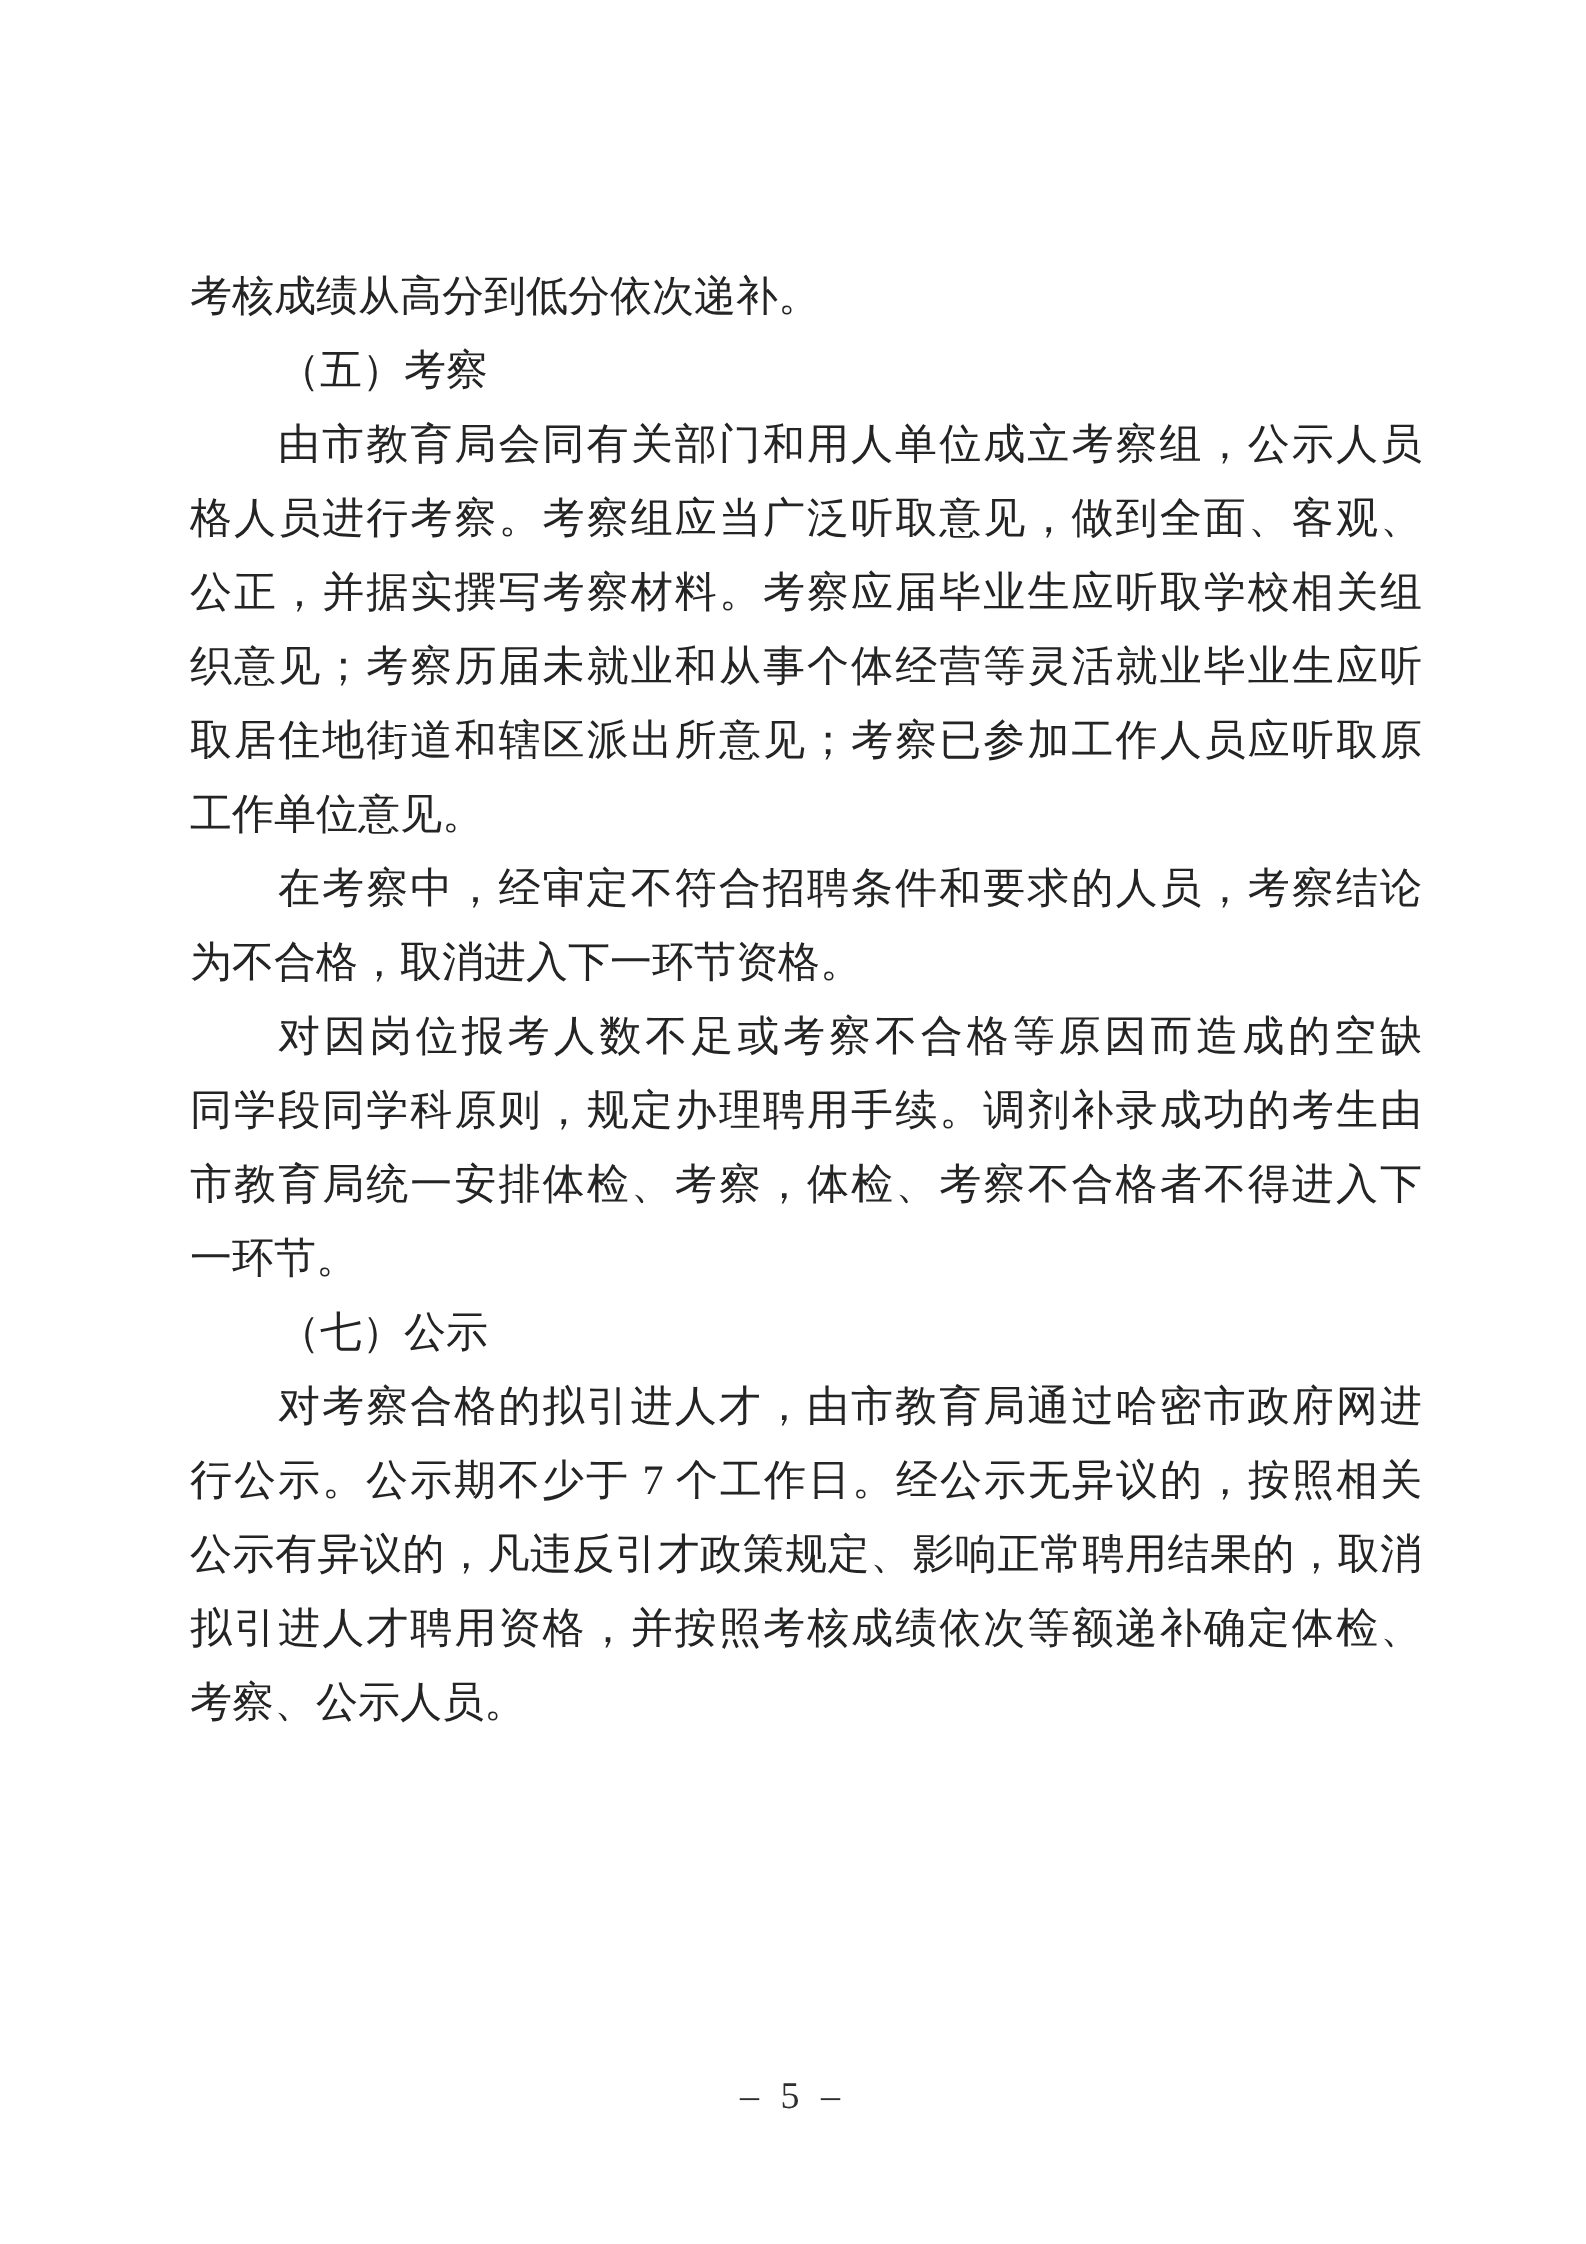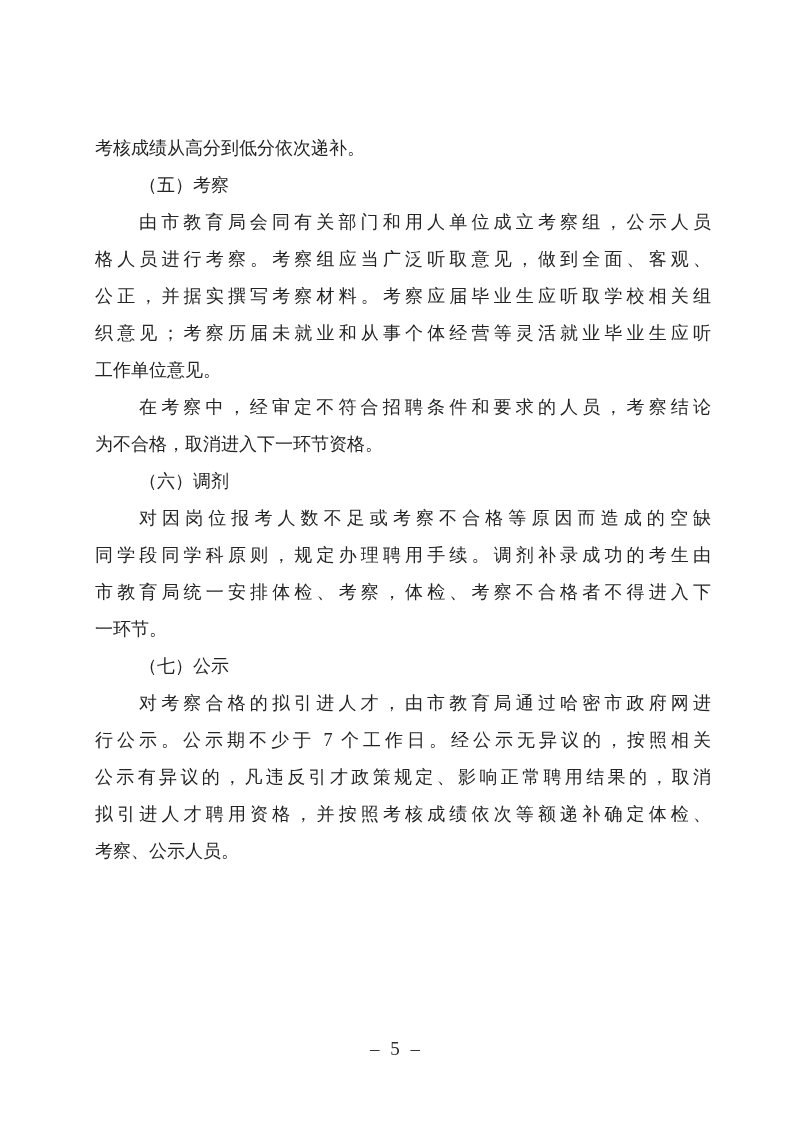--- a/index.html
+++ b/index.html
@@ -23,21 +23,21 @@
   .text-block {
     position: absolute;
     left: 95px;
     top: 130px;
     width: 616px;
     color: #242424;
   }
   .line {
     height: 37px;
     line-height: 37px;
-    font-size: 18px;
+    font-size: 21px;
     text-align: left;
   }
   .indent {
     padding-left: 44px;
   }
   
   .full {
     text-align: justify;
     text-align-last: justify;
   }
@@ -57,24 +57,24 @@
 
 <div class="page">
 
   <div class="text-block">
     <div class="line">考核成绩从高分到低分依次递补。</div>
     <div class="line indent">（五）考察</div>
     <div class="line indent full">由市教育局会同有关部门和用人单位成立考察组，公示人员</div>
     <div class="line full">格人员进行考察。考察组应当广泛听取意见，做到全面、客观、</div>
     <div class="line full">公正，并据实撰写考察材料。考察应届毕业生应听取学校相关组</div>
     <div class="line full">织意见；考察历届未就业和从事个体经营等灵活就业毕业生应听</div>
+    <div class="line full">取居住地街道和辖区派出所意见；考察已参加工作人员应听取原</div>
     <div class="line">工作单位意见。</div>
     <div class="line indent full">在考察中，经审定不符合招聘条件和要求的人员，考察结论</div>
     <div class="line">为不合格，取消进入下一环节资格。</div>
-    <div class="line indent">（六）调剂</div>
     <div class="line indent full">对因岗位报考人数不足或考察不合格等原因而造成的空缺</div>
     <div class="line full">同学段同学科原则，规定办理聘用手续。调剂补录成功的考生由</div>
     <div class="line full">市教育局统一安排体检、考察，体检、考察不合格者不得进入下</div>
     <div class="line">一环节。</div>
     <div class="line indent">（七）公示</div>
     <div class="line indent full">对考察合格的拟引进人才，由市教育局通过哈密市政府网进</div>
     <div class="line full">行公示。公示期不少于 7 个工作日。经公示无异议的，按照相关</div>
     <div class="line full">公示有异议的，凡违反引才政策规定、影响正常聘用结果的，取消</div>
     <div class="line full">拟引进人才聘用资格，并按照考核成绩依次等额递补确定体检、</div>
     <div class="line">考察、公示人员。</div>

